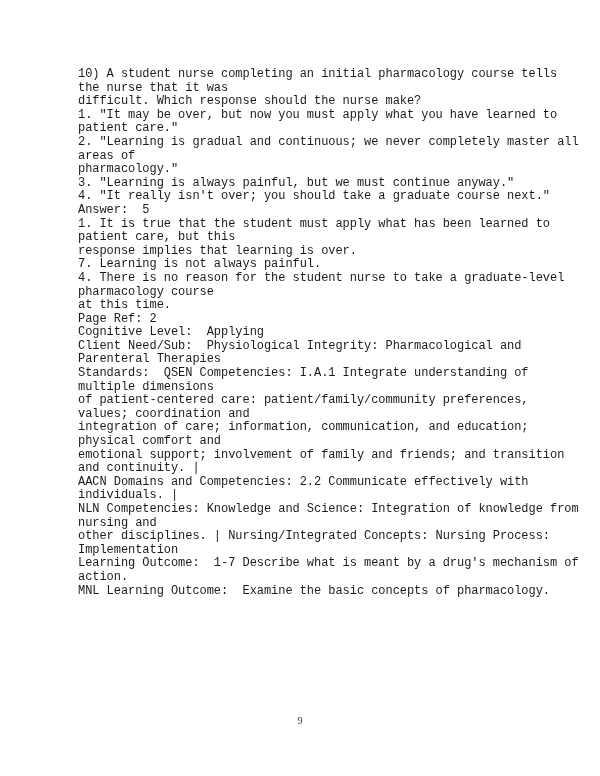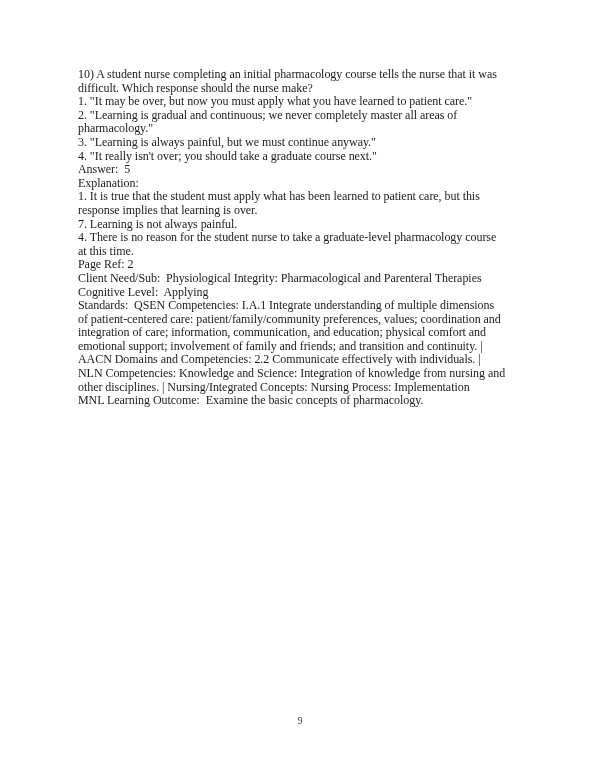--- a/index.html
+++ b/index.html
@@ -17,20 +17,21 @@
     color: #1b1b1b;
   }
   .content {
     position: absolute;
     left: 78px;
     top: 68px;
     width: 505px;
     font-size: 12px;
     line-height: 13.6px;
     letter-spacing: -0.05px;
+    font-family: Liberation Mono, monospace;
   }
   .content > div {
     white-space: pre-wrap; 
   }
   .footer {
     position: absolute;
     top: 715px;
     left: 0;
     width: 600px;
     text-align: center;
@@ -45,32 +46,32 @@
 <div class="page">
   <div class="content">
     <div>10) A student nurse completing an initial pharmacology course tells the nurse that it was
 difficult. Which response should the nurse make?</div>
     <div>1. "It may be over, but now you must apply what you have learned to patient care."</div>
     <div>2. "Learning is gradual and continuous; we never completely master all areas of
 pharmacology."</div>
     <div>3. "Learning is always painful, but we must continue anyway."</div>
     <div>4. "It really isn't over; you should take a graduate course next."</div>
     <div>Answer:  5</div>
-    <div>Explanation:</div>
     <div>1. It is true that the student must apply what has been learned to patient care, but this
 response implies that learning is over.</div>
     <div>7. Learning is not always painful.</div>
     <div>4. There is no reason for the student nurse to take a graduate-level pharmacology course
 at this time.</div>
     <div>Page Ref: 2</div>
+    <div>Cognitive Level:  Applying</div>
     <div>Client Need/Sub:  Physiological Integrity: Pharmacological and Parenteral Therapies</div>
-    <div>Cognitive Level:  Applying</div>
     <div>Standards:  QSEN Competencies: I.A.1 Integrate understanding of multiple dimensions
 of patient-centered care: patient/family/community preferences, values; coordination and
 integration of care; information, communication, and education; physical comfort and
 emotional support; involvement of family and friends; and transition and continuity. |
 AACN Domains and Competencies: 2.2 Communicate effectively with individuals. |
 NLN Competencies: Knowledge and Science: Integration of knowledge from nursing and
 other disciplines. | Nursing/Integrated Concepts: Nursing Process: Implementation</div>
+    <div>Learning Outcome:  1-7 Describe what is meant by a drug's mechanism of action.</div>
     <div>MNL Learning Outcome:  Examine the basic concepts of pharmacology.</div>
   </div>
   <div class="footer">9</div>
 </div>
 
 </body></html>

